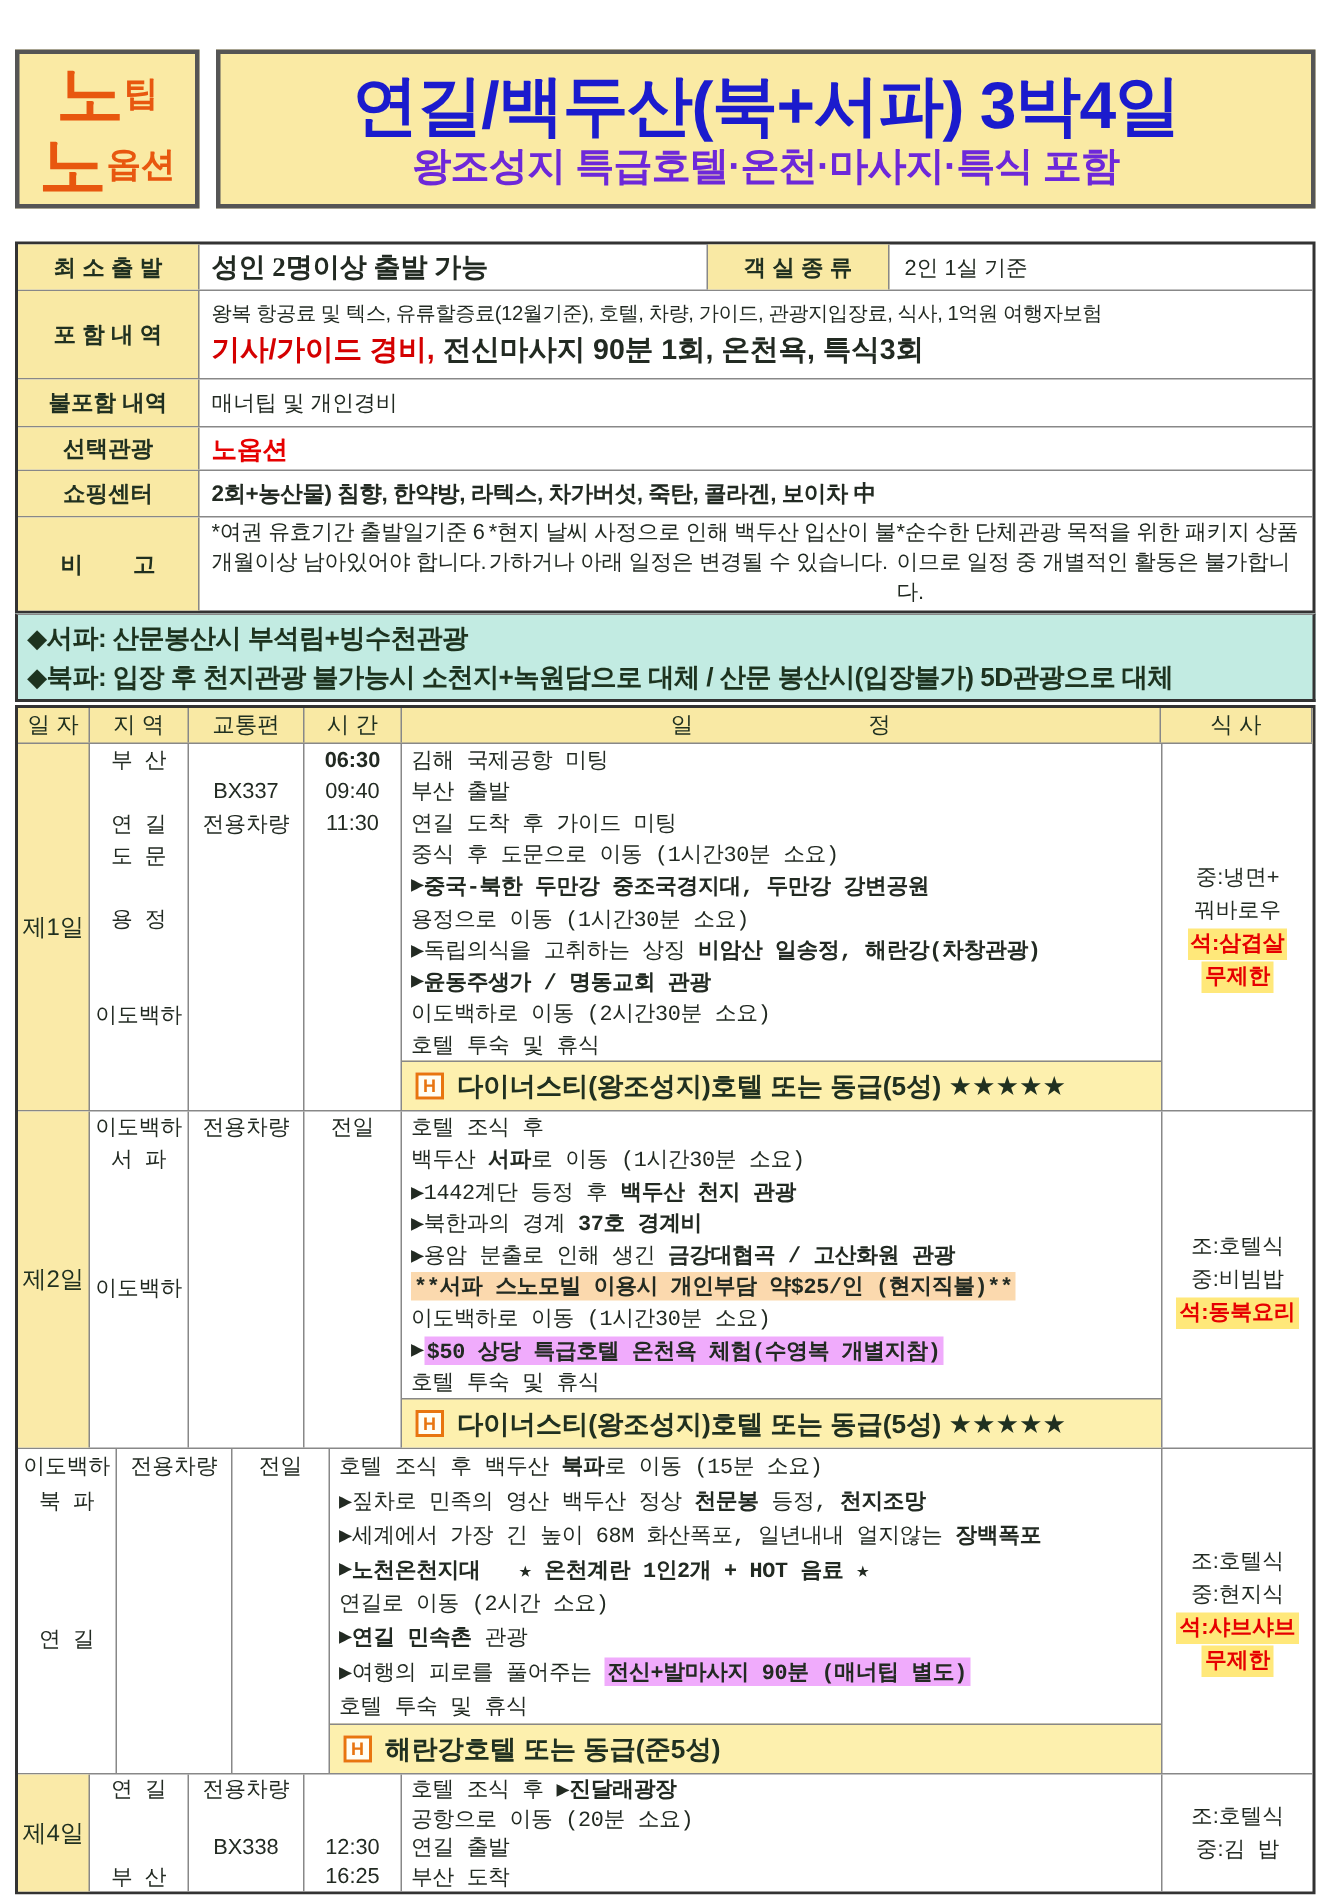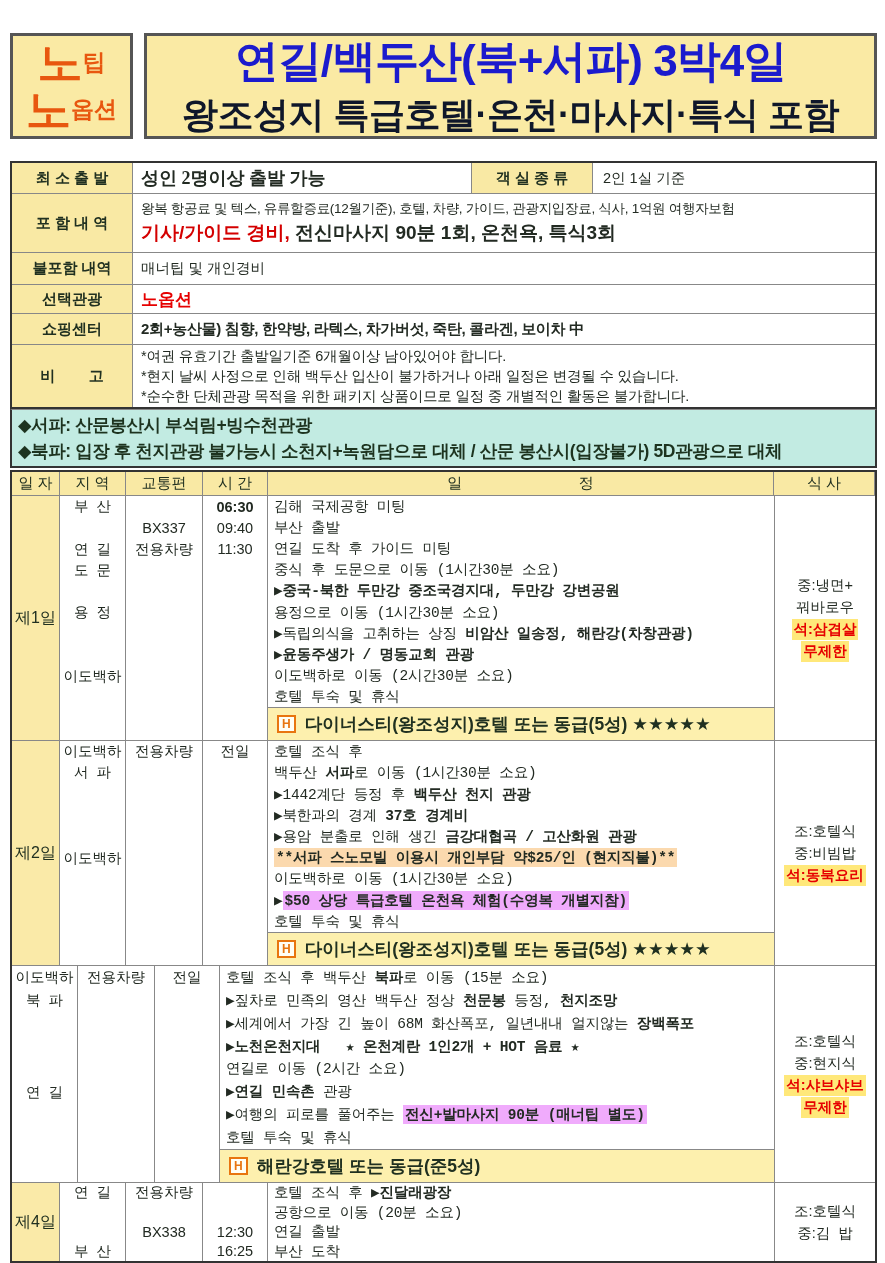--- a/index.html
+++ b/index.html
@@ -11,23 +11,23 @@
   .page{padding:33px 8px 0 10px;}
 
   
   .top{display:flex;gap:11px;height:106px;margin-bottom:22px;}
   .badge{width:117px;border:3px solid #555;background:#faeaa4;
     display:flex;flex-direction:column;justify-content:center;align-items:center;gap:2px;}
   .badge-line{display:flex;align-items:center;line-height:1;}
   .b-big{font-size:45px;font-weight:bold;color:#e8570f;}
   .b-small{font-size:23px;font-weight:bold;color:#e8570f;}
   .titlebox{flex:1;border:3px solid #555;background:#faeaa4;
-    display:flex;flex-direction:column;justify-content:space-between;text-align:center;}
+    display:flex;flex-direction:column;justify-content:center;text-align:center;}
   .title{color:#1b1bcd;font-weight:bold;font-size:44px;line-height:1.12;letter-spacing:-1px;}
-  .subtitle{color:#0f172a;font-weight:bold;font-size:36px;line-height:1.2;letter-spacing:-0.5px;}
+  .subtitle{color:#6d28d9;font-weight:bold;font-size:26px;line-height:1.2;letter-spacing:-0.5px;}
 
   
   .info{border:2px solid #333;}
   .irow{display:flex;border-bottom:1px solid #888;align-items:stretch;}
   .cell{border-right:1px solid #888;}
   .irow .cell:last-child{border-right:none;}
   .lbl{background:#f9e9a4;font-weight:bold;font-size:15px;white-space:pre;
     display:flex;align-items:center;justify-content:center;flex:none;color:#203020;}
   .w-lbl{width:120px;}
   .r1{height:30px;}
@@ -38,21 +38,21 @@
   .inc1{font-size:13.5px;letter-spacing:-0.3px;}
   .inc2{font-size:19px;font-weight:bold;}
   .inc2 .red{color:#d40000;}
   .r3{height:31px;}
   .r4{height:28px;}
   .r5{height:30px;}
   .rowval{flex:1;display:flex;align-items:center;padding-left:8px;font-size:14.5px;}
   .opt{color:#e60000;font-weight:bold;font-size:17px;}
   .shop{font-size:15px;font-weight:bold;letter-spacing:-0.3px;}
   .r6{height:62px;border-bottom:none;}
-  .r6 .val{flex:1;display:flex;flex-direction:column;justify-content:center;padding-left:8px;font-size:14.5px;line-height:20px;letter-spacing:-0.2px;}
+  .r6 .val{flex:1;display:flex;flex-direction:row;justify-content:flex-start;padding-left:8px;font-size:14.5px;line-height:20px;letter-spacing:-0.2px;}
 
   
   .notice{border:2px solid #333;border-top:1px solid #888;background:#c2ebe2;
     padding:2px 6px;}
   .notice div{font-size:17.5px;font-weight:bold;line-height:26px;color:#1d331f;letter-spacing:-0.4px;white-space:pre;}
 
   
   .itin{border:2px solid #333;margin-top:2px;}
   .hrow{display:flex;background:#f9e9a4;border-bottom:1px solid #888;height:23px;}
   .hc{display:flex;align-items:center;justify-content:center;font-size:15px;white-space:pre;color:#203020;}

